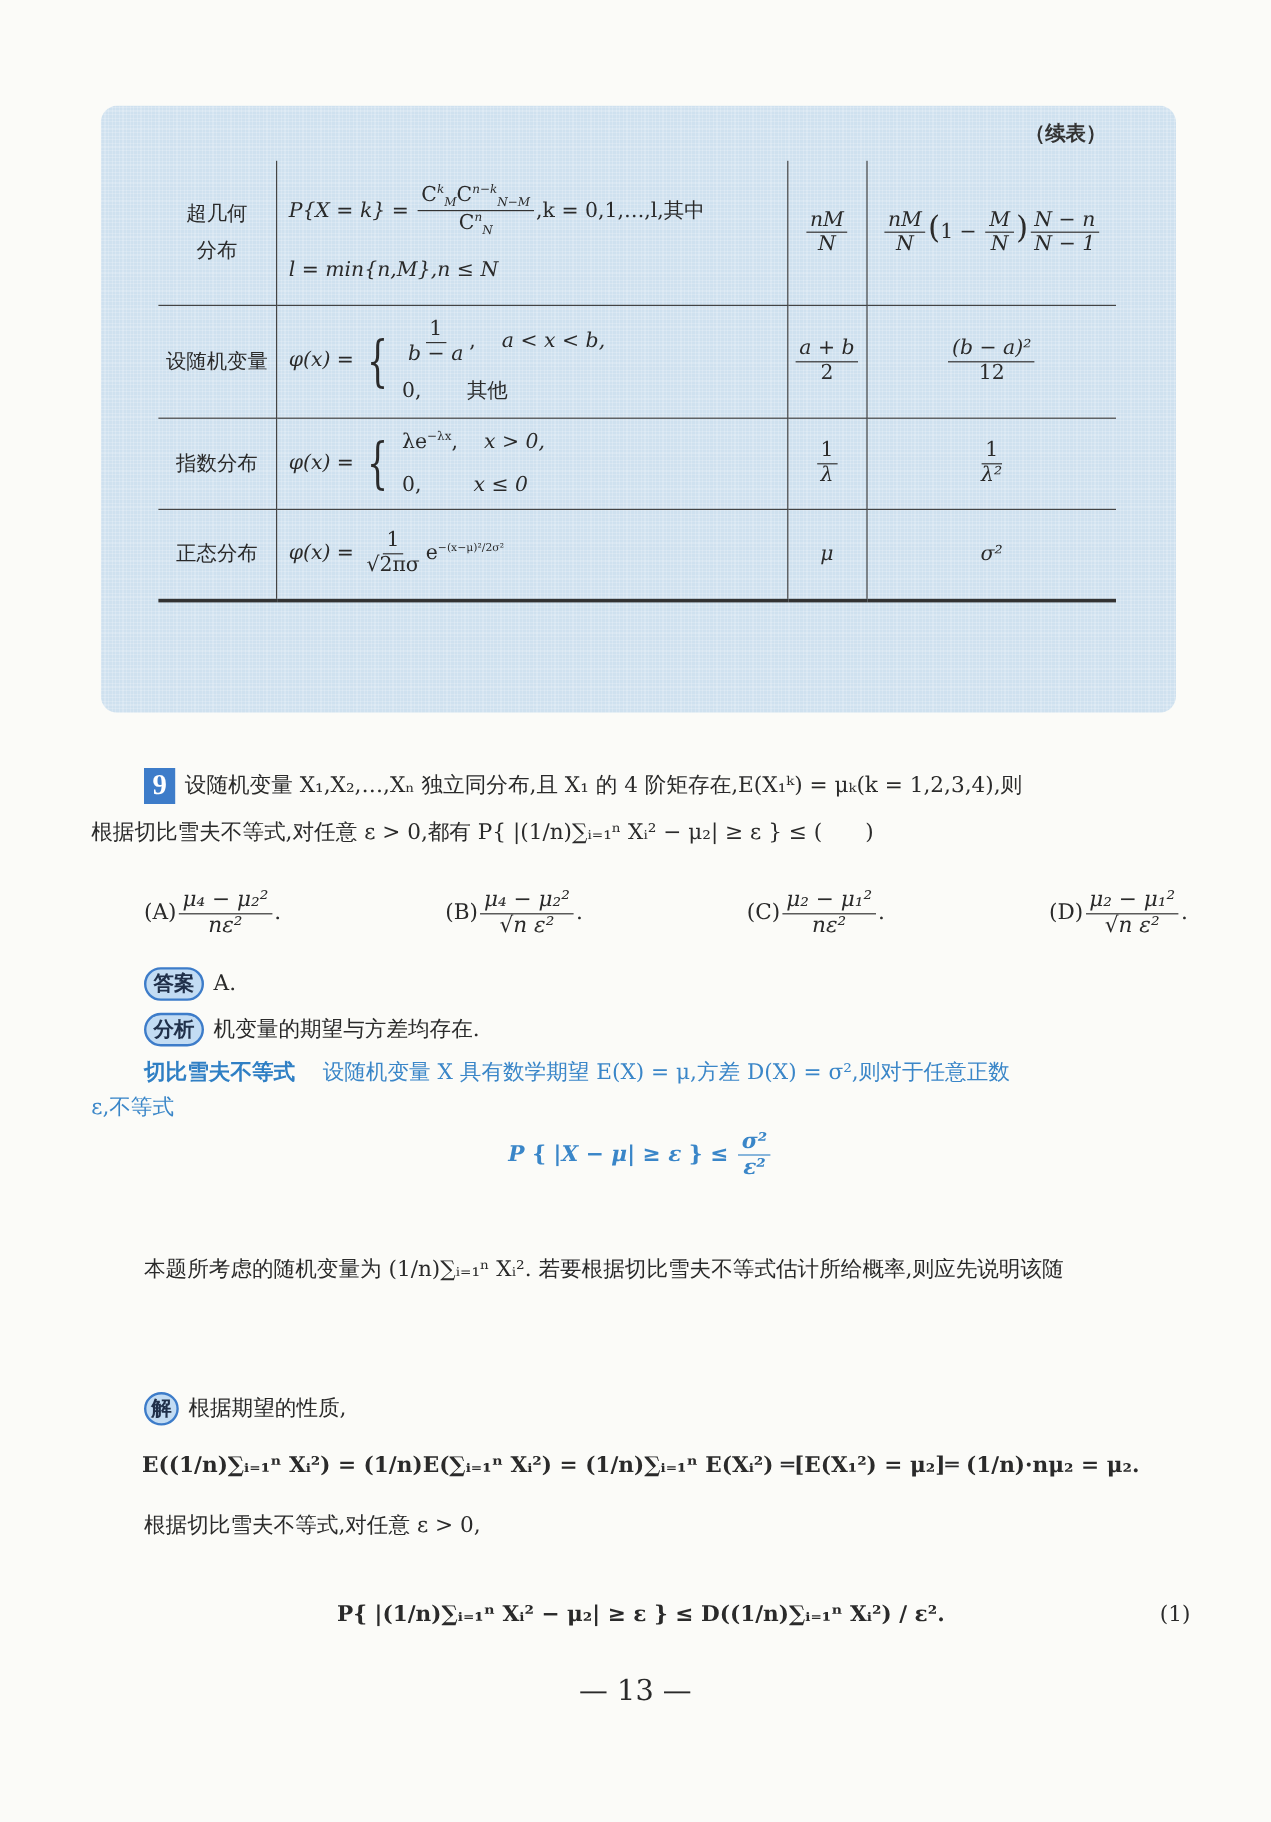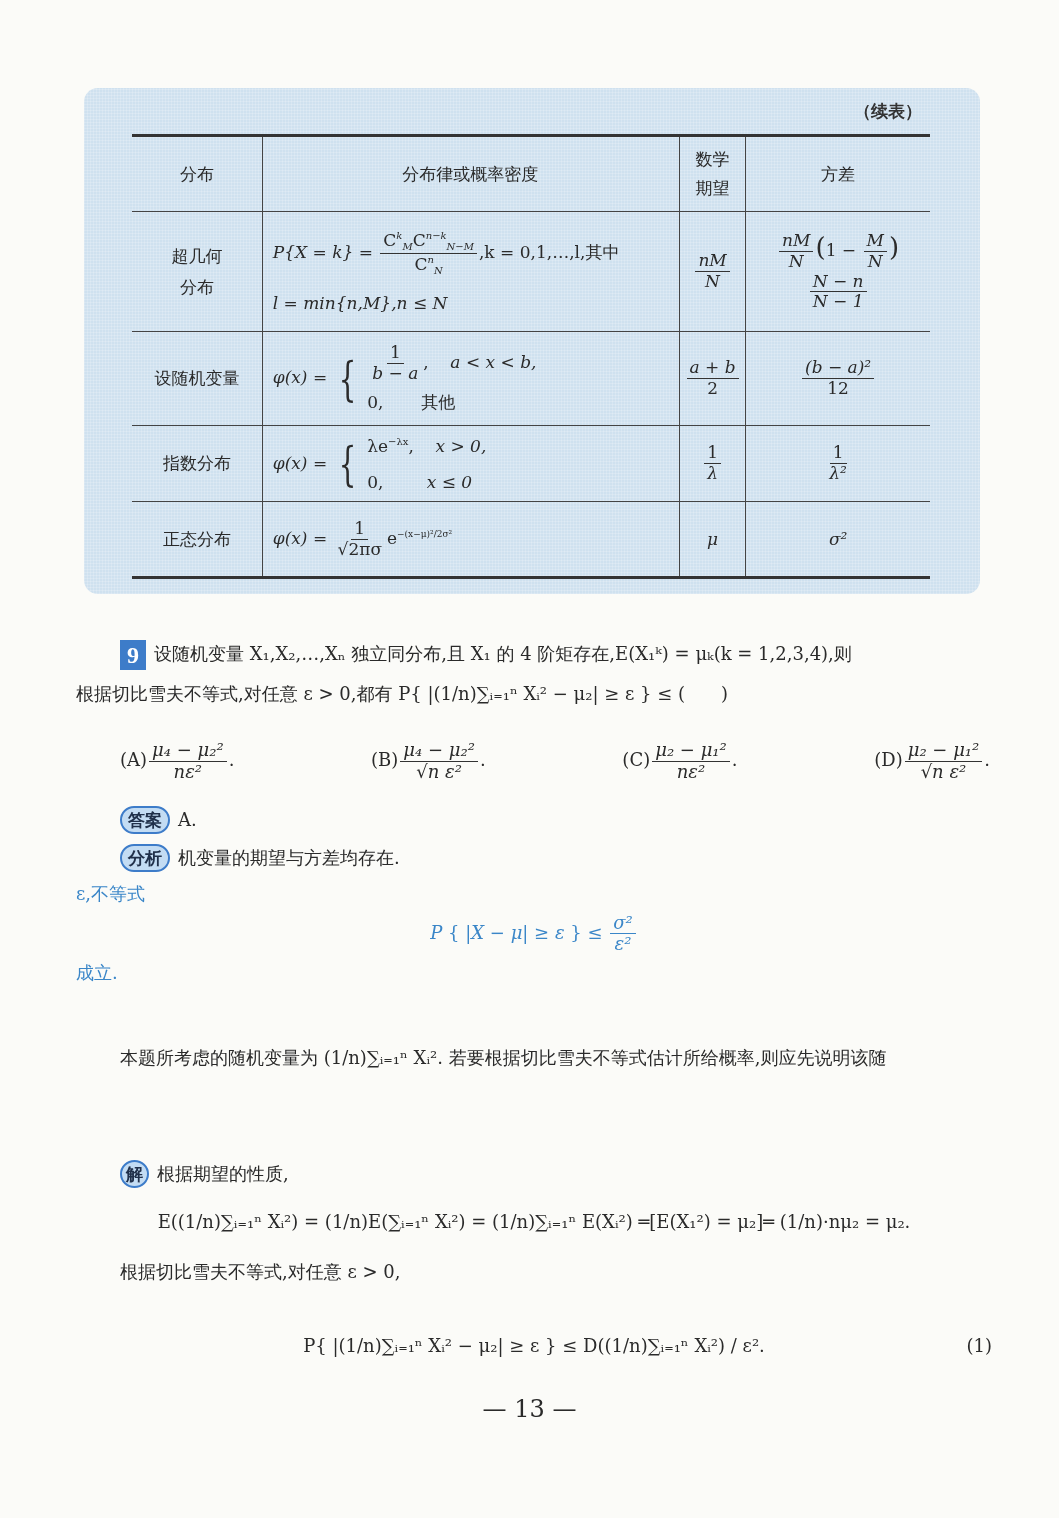--- a/index.html
+++ b/index.html
@@ -37,36 +37,30 @@
   .frac .den { padding:0 3px; line-height:1.15; }
   i { font-style:italic; }
   .brace { display:inline-block; font-size:46px; line-height:1; vertical-align:middle; font-weight:100; transform:scaleX(0.6); }
   .cases { display:inline-flex; flex-direction:column; vertical-align:middle; gap:8px; }
   .body-text { position:absolute; left:76px; width:916px; font-size:18px; line-height:1.6; }
   .q-badge { display:inline-block; background:#3d7cc9; color:#fff; font-weight:bold; font-family:"Liberation Serif",serif; font-size:24px; width:26px; text-align:center; line-height:30px; margin-right:8px; vertical-align:middle; }
   .pill { display:inline-block; border:2px solid #3d7cc9; background:#c3dcf3; border-radius:14px; padding:0 6px; font-weight:bold; color:#20304a; font-family:"DejaVu Sans",sans-serif; font-size:17px; line-height:24px; margin-right:8px; }
   .pill.round { border-radius:50%; padding:0 4px; }
   .blue { color:#3a86c8; }
   .blue-bold { color:#2f7fc4; font-weight:bold; font-family:"DejaVu Sans",sans-serif; }
-  .center { text-align:center; }
+  .center { text-align:center;font-weight:bold; }
   .page-num { position:absolute; left:0; width:1059px; top:1395px; text-align:center; font-size:24px; }
 </style>
 </head>
 <body>
 
 <div class="panel">
   <div class="xubiao">（续表）</div>
   <table class="dist">
     <tbody>
-        <tr style="height:76px">
-      <th class="c1">分布</th>
-      <th class="c2" style="text-align:center !important;padding-left:0">分布律或概率密度</th>
-      <th class="c3"><span style="display:inline-block;width:2.2em;line-height:1.7">数学期望</span></th>
-      <th class="c4">方差</th>
-    </tr>
     <tr style="height:120px">
       <td><span style="display:inline-block;width:3em;line-height:1.8">超几何分布</span></td>
       <td class="c2">
         <div style="line-height:1.3">
           <i>P{X = k} =</i>
           <span class="frac">
                 <span class="num">C<sup style="font-size:10px"><i>k</i></sup><sub style="font-size:10px"><i>M</i></sub>C<sup style="font-size:10px"><i>n−k</i></sup><sub style="font-size:10px"><i>N−M</i></sub></span>
                 <span class="den">C<sup style="font-size:10px"><i>n</i></sup><sub style="font-size:10px"><i>N</i></sub></span>
               </span><span>,k = 0,1,…,l,其中</span>
         </div>
@@ -171,26 +165,26 @@
 </div>
 
 <div class="body-text" style="top:806px;padding-left:44px">
   <span class="pill">答案</span><span>A.</span>
 </div>
 <div class="body-text" style="top:844px;padding-left:44px">
   <span class="pill">分析</span><span>机变量的期望与方差均存在.</span>
 </div>
 
 <div class="body-text blue" style="top:880px">
+  <div style="padding-left:44px"><span class="blue-bold">切比雪夫不等式</span>&nbsp;&nbsp;&nbsp;&nbsp;<span>设随机变量 X 具有数学期望 E(X) = μ,方差 D(X) = σ²,则对于任意正数</span></div>
   <div>ε,不等式</div>
   <div class="center" style="margin-top:4px"><i>P</i> { |<i>X</i> − <i>μ</i>| ≥ <i>ε</i> } ≤ <span class="frac">
         <i class="num" style="border-color:#3a86c8">σ²</i>
         <i class="den">ε²</i>
       </span></div>
-  <div style="margin-top:4px">成立.</div>
 </div>
 
 <div class="body-text" style="top:1044px">
   <div style="padding-left:44px">本题所考虑的随机变量为 (1/n)∑ᵢ₌₁ⁿ Xᵢ². 若要根据切比雪夫不等式估计所给概率,则应先说明该随</div>
 </div>
 
 <div class="body-text" style="top:1160px;padding-left:44px">
   <span class="pill round">解</span><span>根据期望的性质,</span>
 </div>
 <div class="body-text center" style="top:1208px">E((1/n)∑ᵢ₌₁ⁿ Xᵢ²) = (1/n)E(∑ᵢ₌₁ⁿ Xᵢ²) = (1/n)∑ᵢ₌₁ⁿ E(Xᵢ²) ═[E(X₁²) = μ₂]═ (1/n)·nμ₂ = μ₂.</div>

